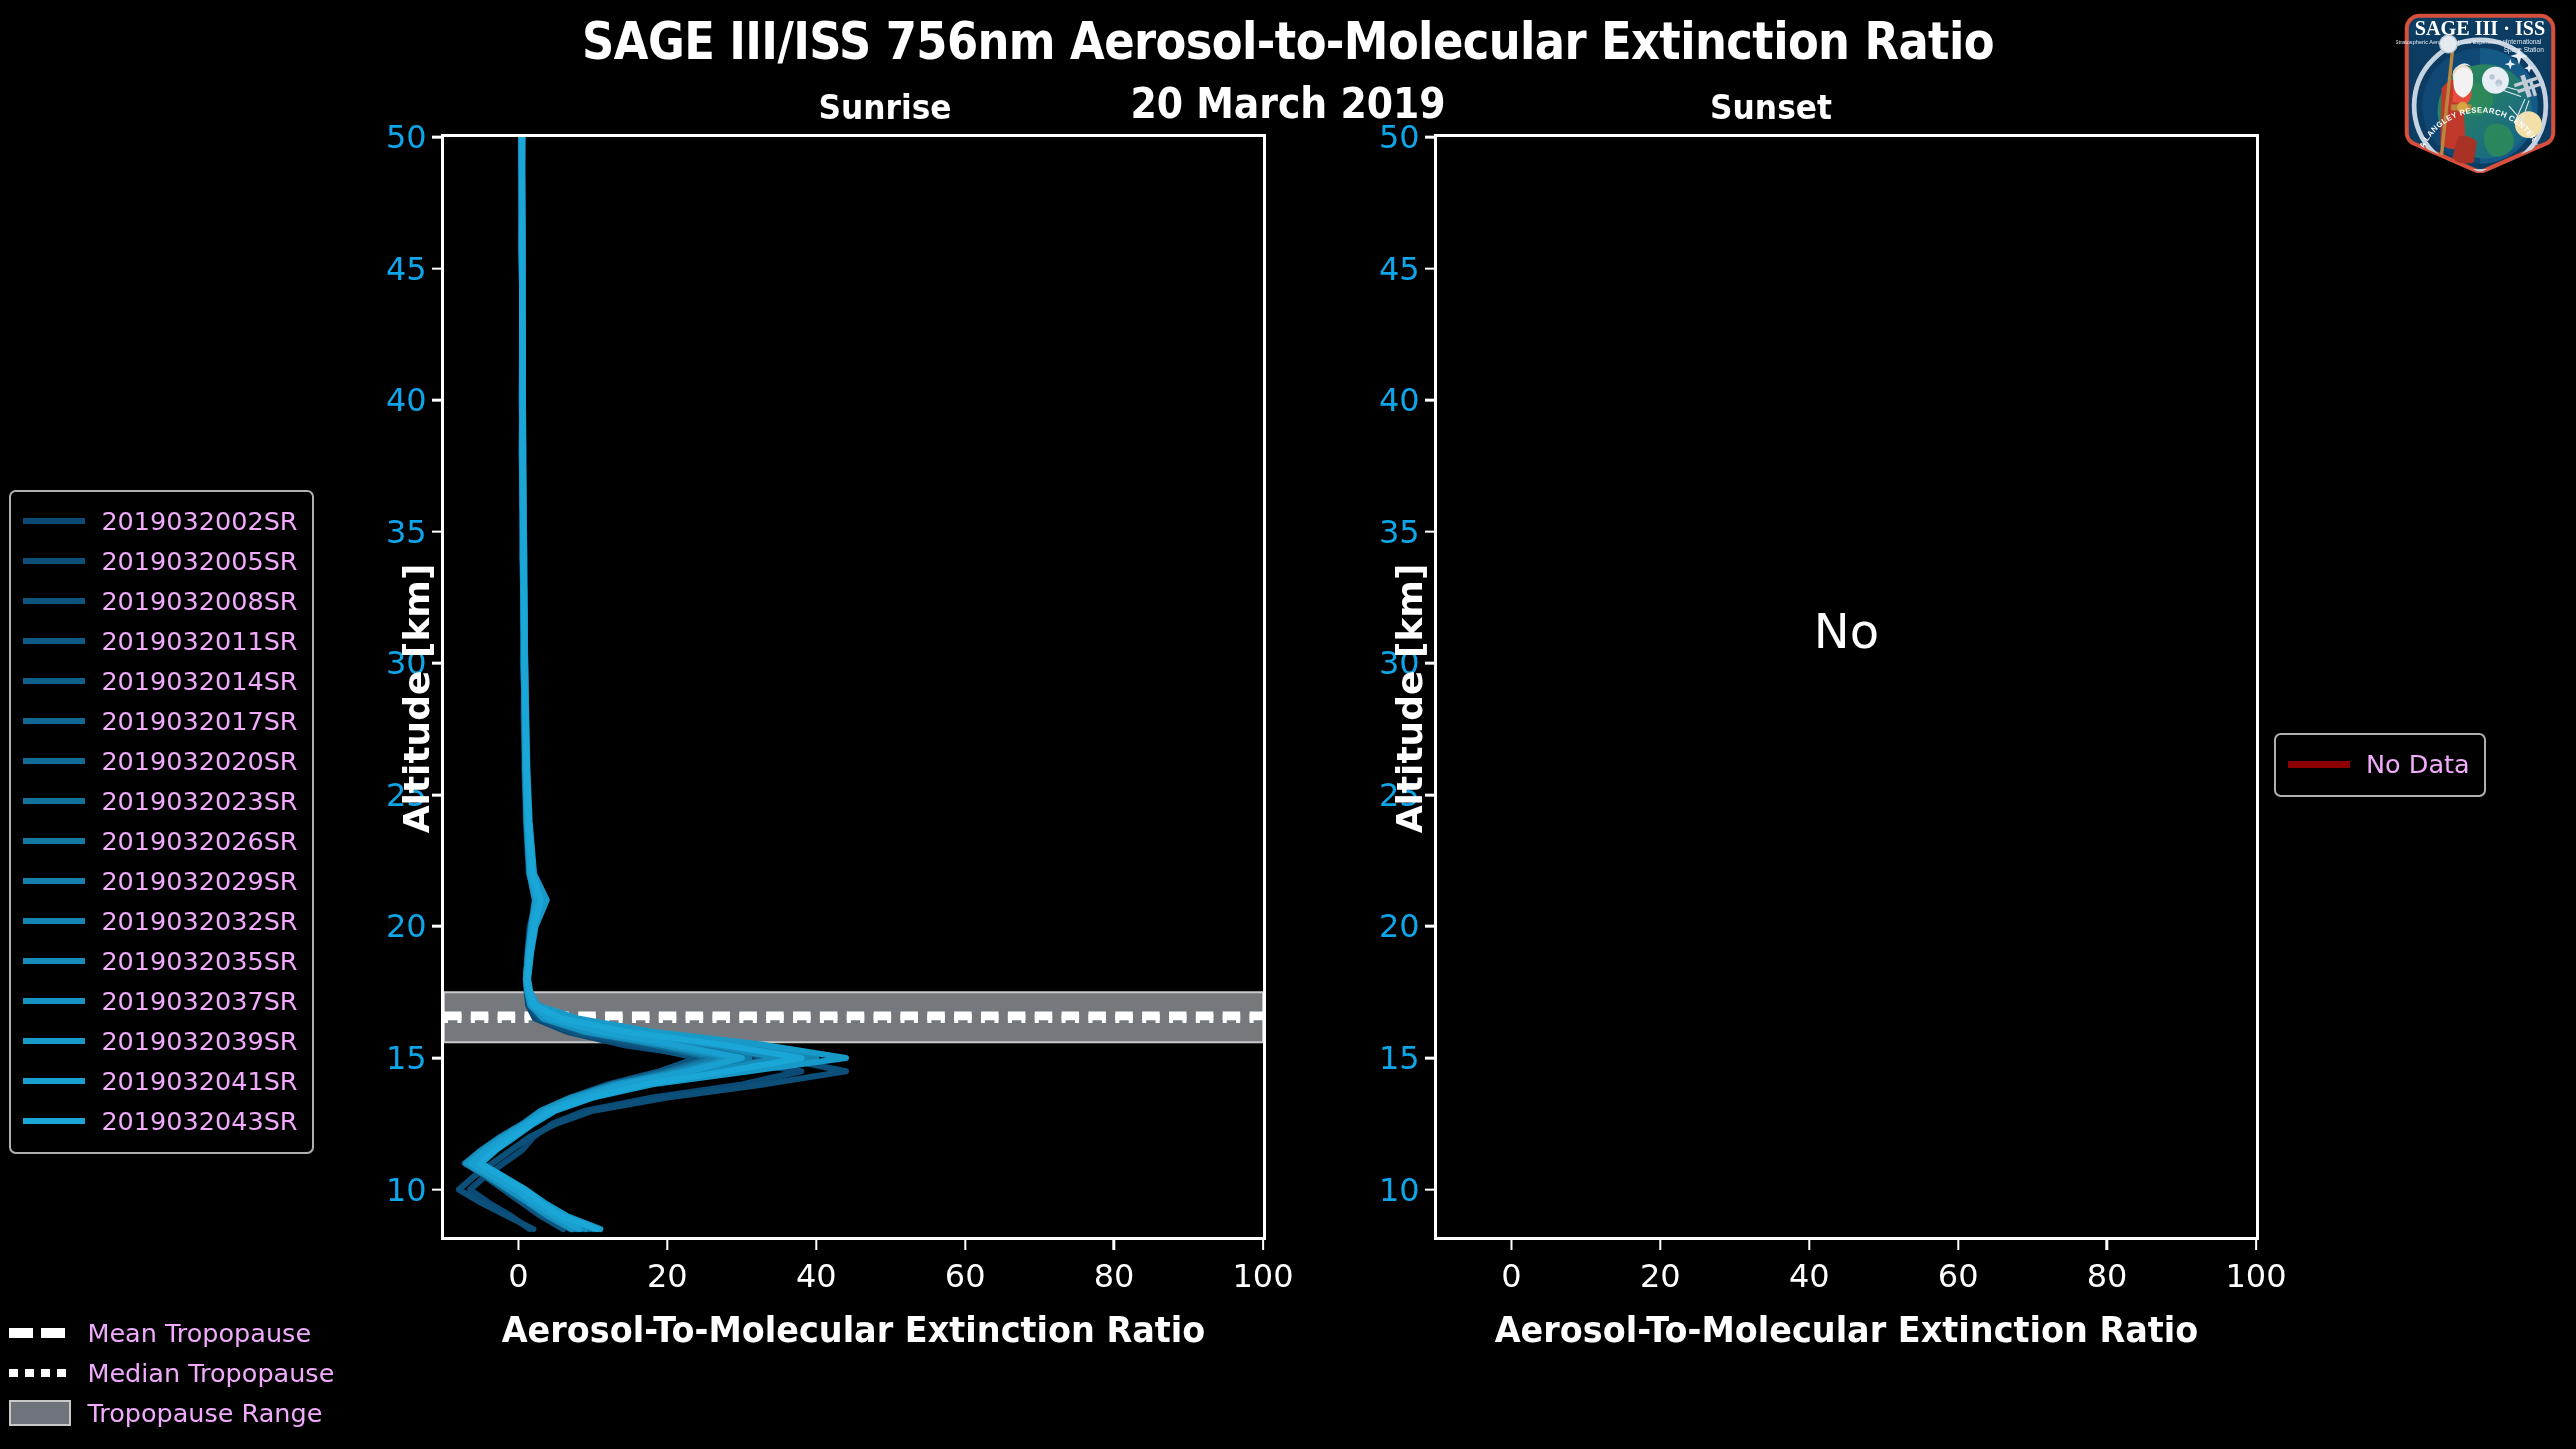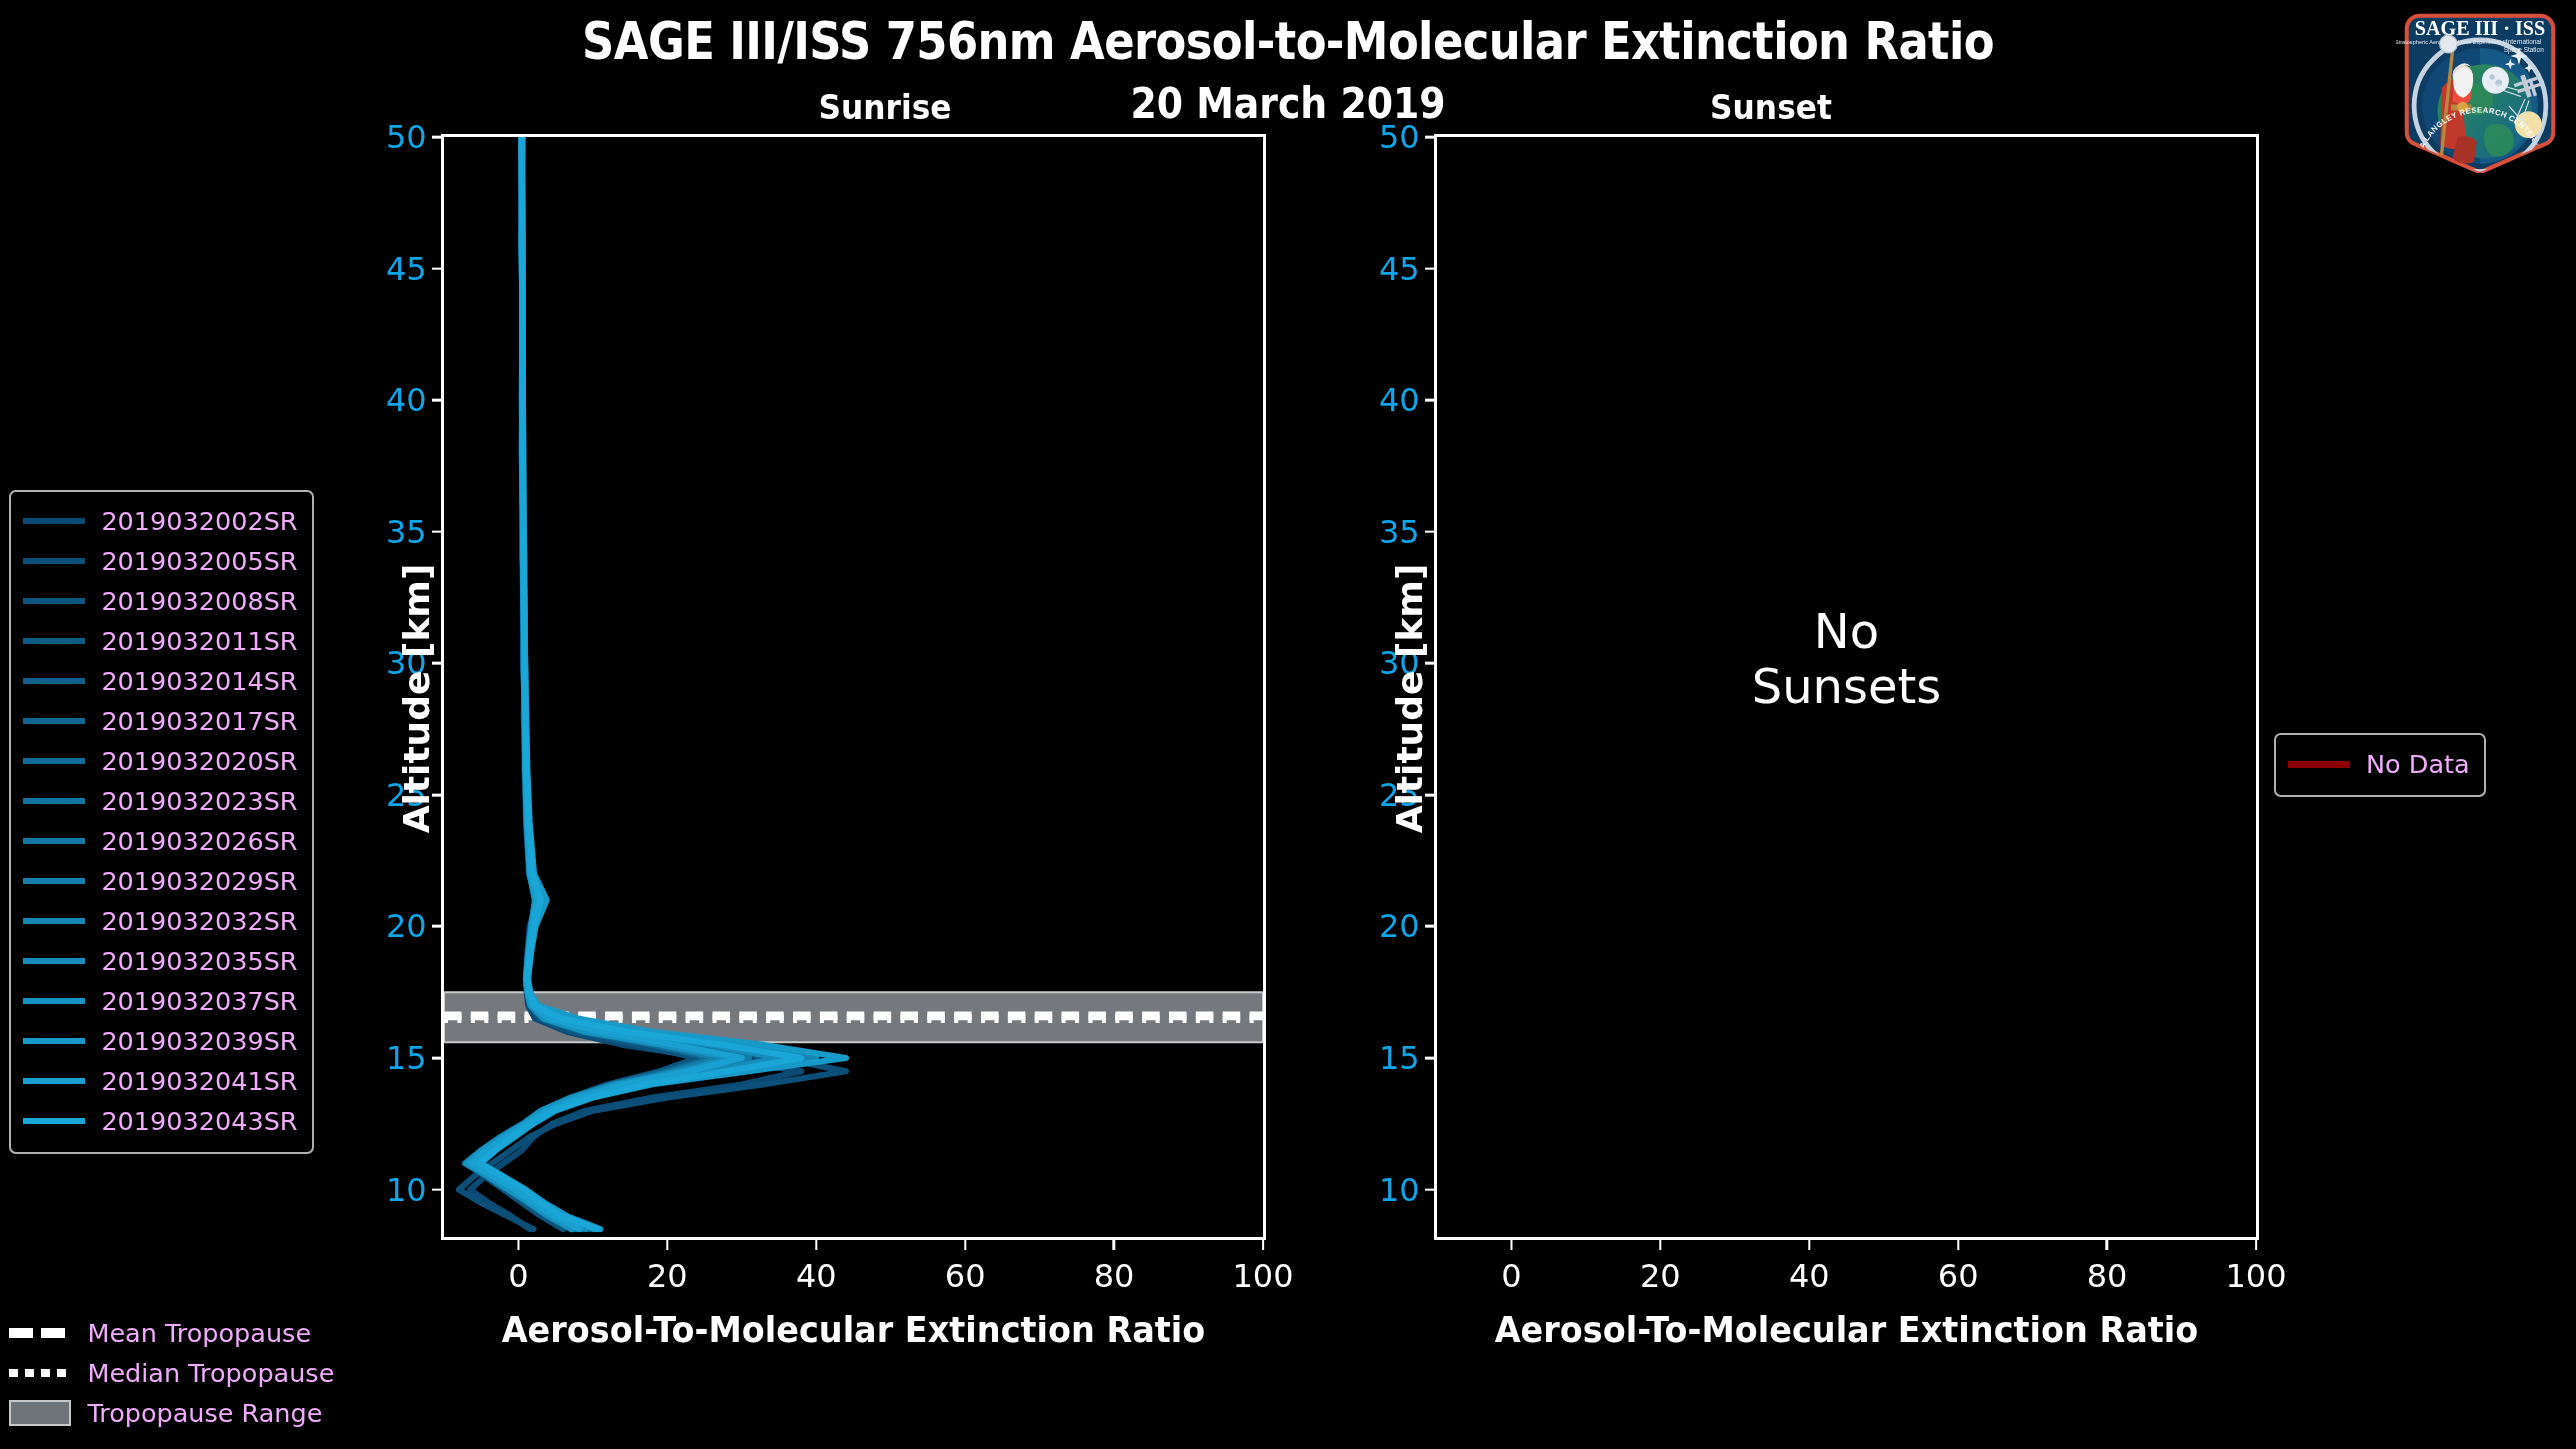--- a/index.html
+++ b/index.html
@@ -325,21 +325,20 @@
         <div class="xtick" style="left: 63.6364%;">60</div>
         <div class="xtick" style="left: 81.8182%;">80</div>
         <div class="xtick" style="left: 100%;">100</div>
       </div>
     <div class="xlabel">Aerosol-To-Molecular Extinction Ratio</div>
   </div>
   <div class="abs ylabel" id="ylabel-sunset">Altitude [km]</div>
 
   <div class="abs" id="no-sunsets">
     <div>No</div>
-    <div>Sunsets</div>
   </div>
 
   <div class="abs legend-box" id="orbit-legend">
       <div class="legend-row">
         <span class="legend-swatch" style="background: rgb(11, 74, 116);"></span>
         <span class="legend-label">2019032002SR</span>
       </div>
       <div class="legend-row">
         <span class="legend-swatch" style="background: rgb(12, 80, 121);"></span>
         <span class="legend-label">2019032005SR</span>

